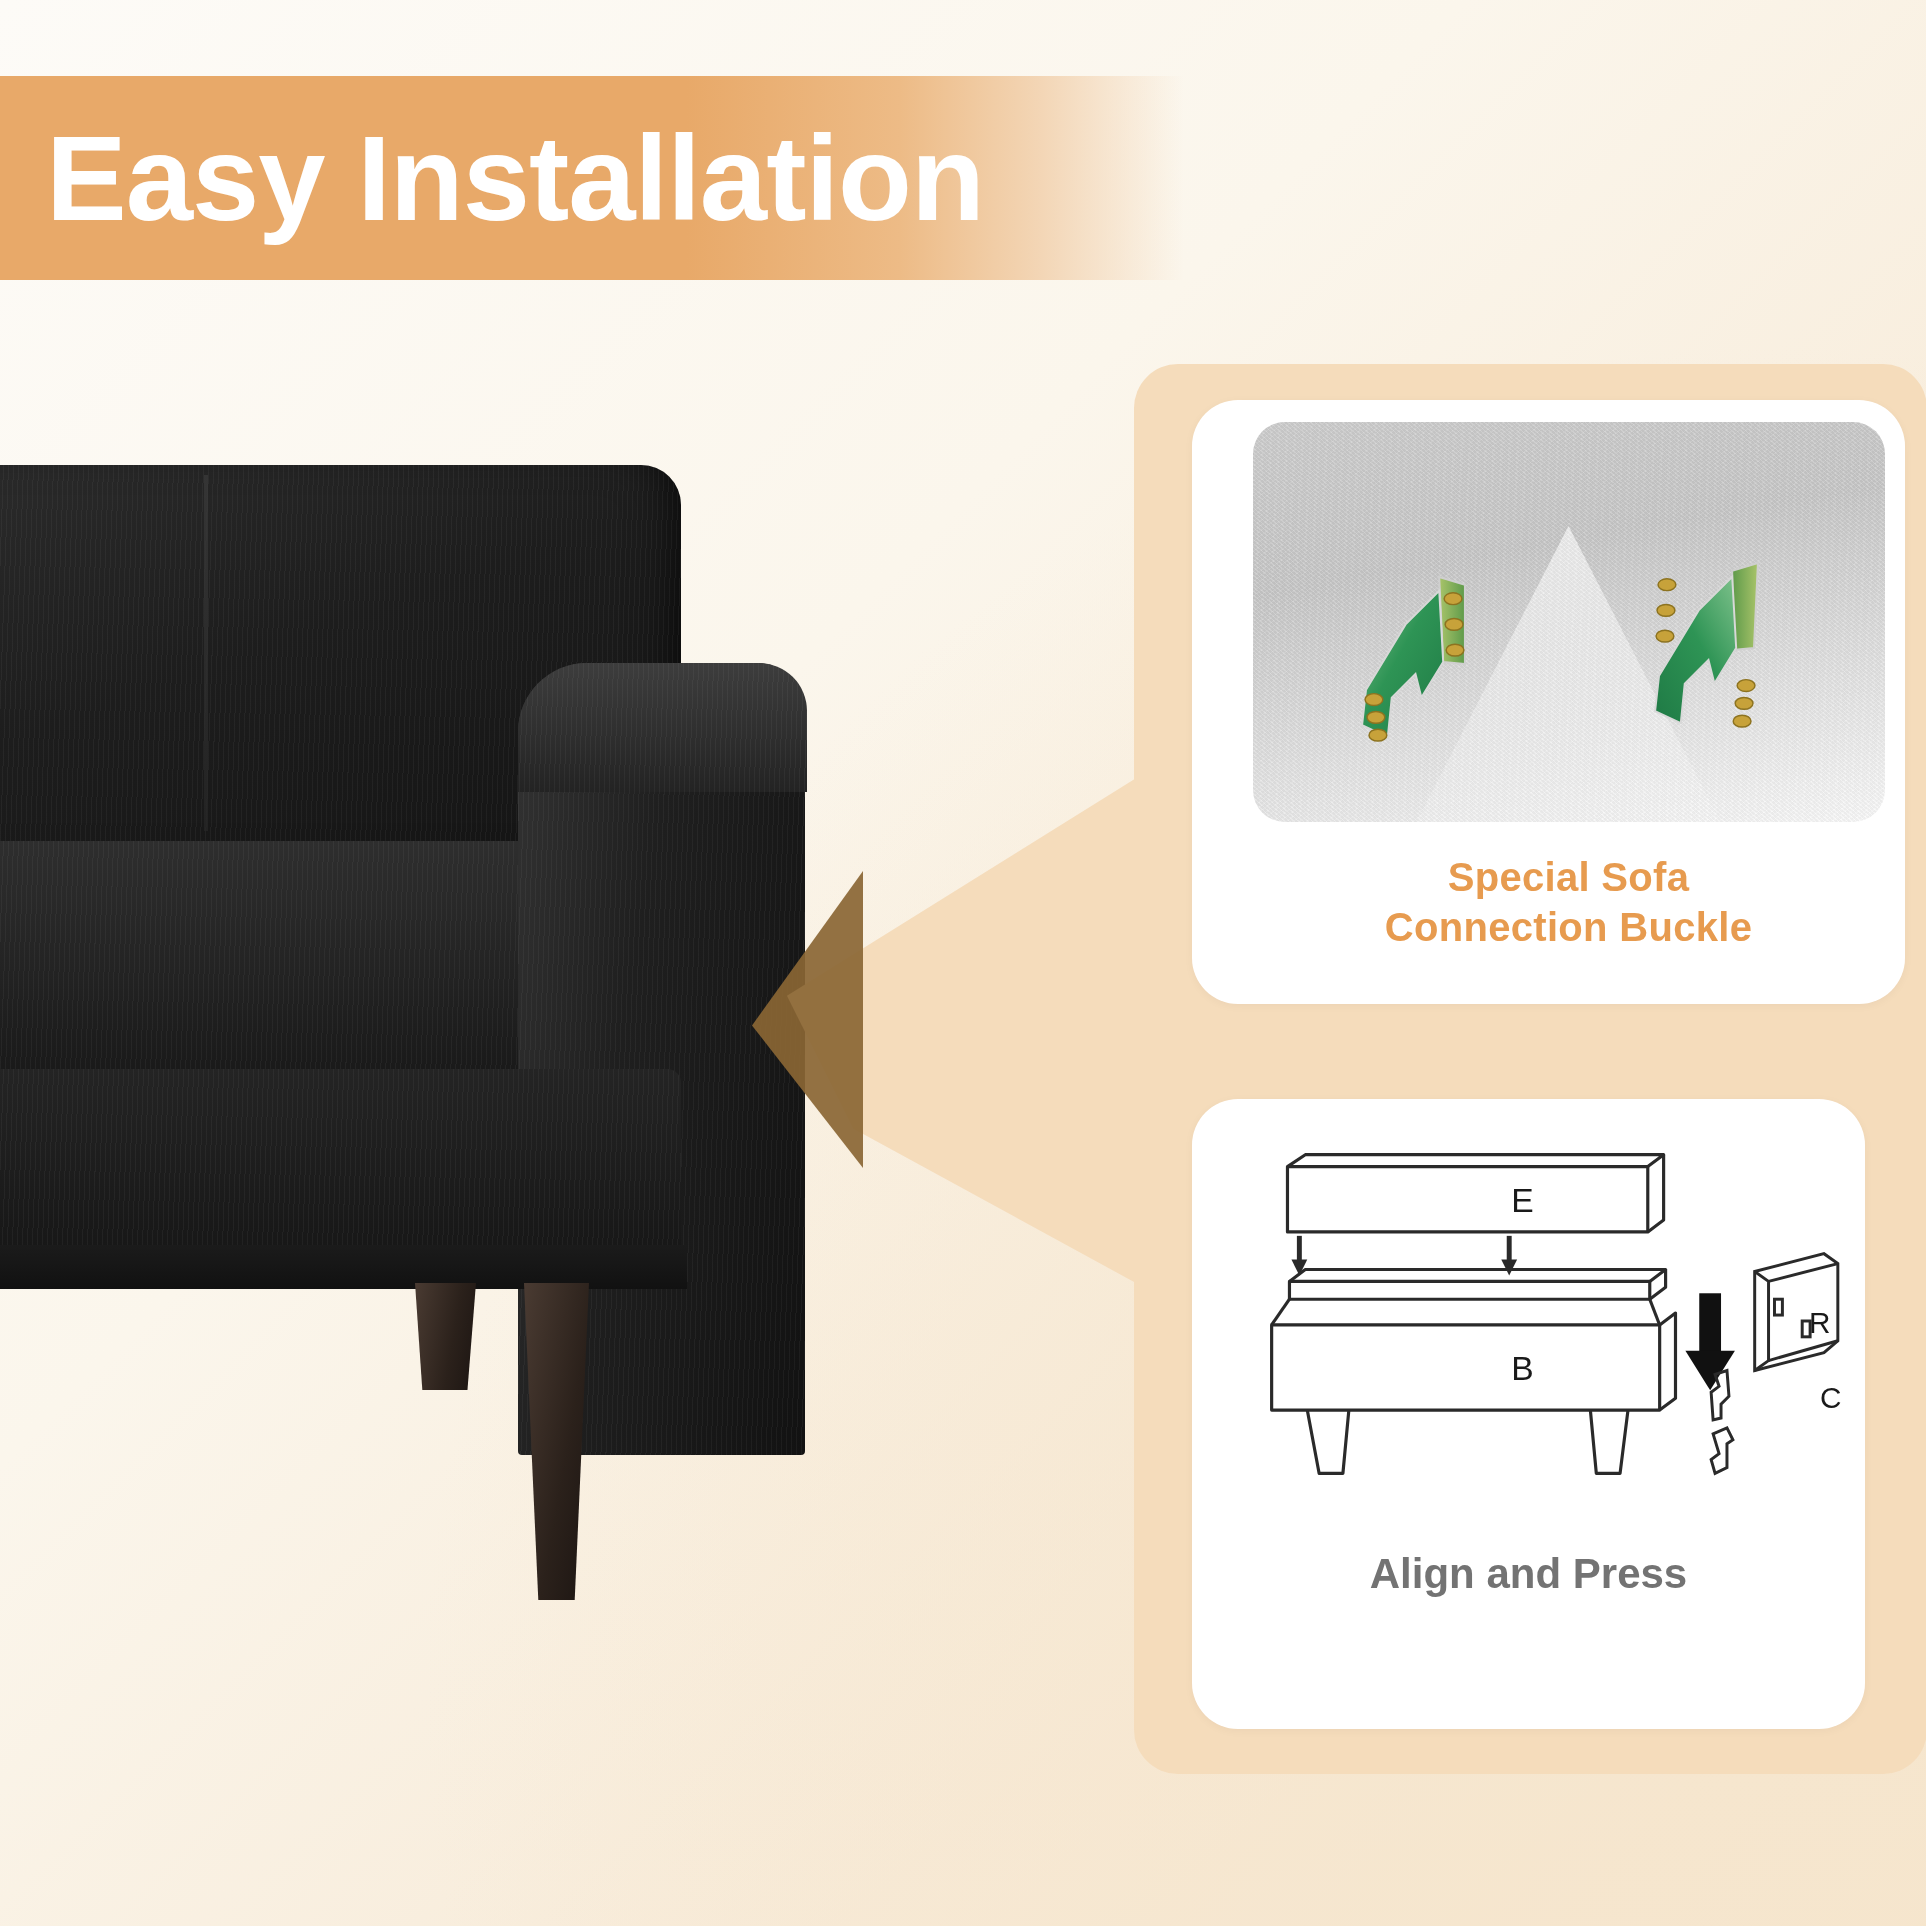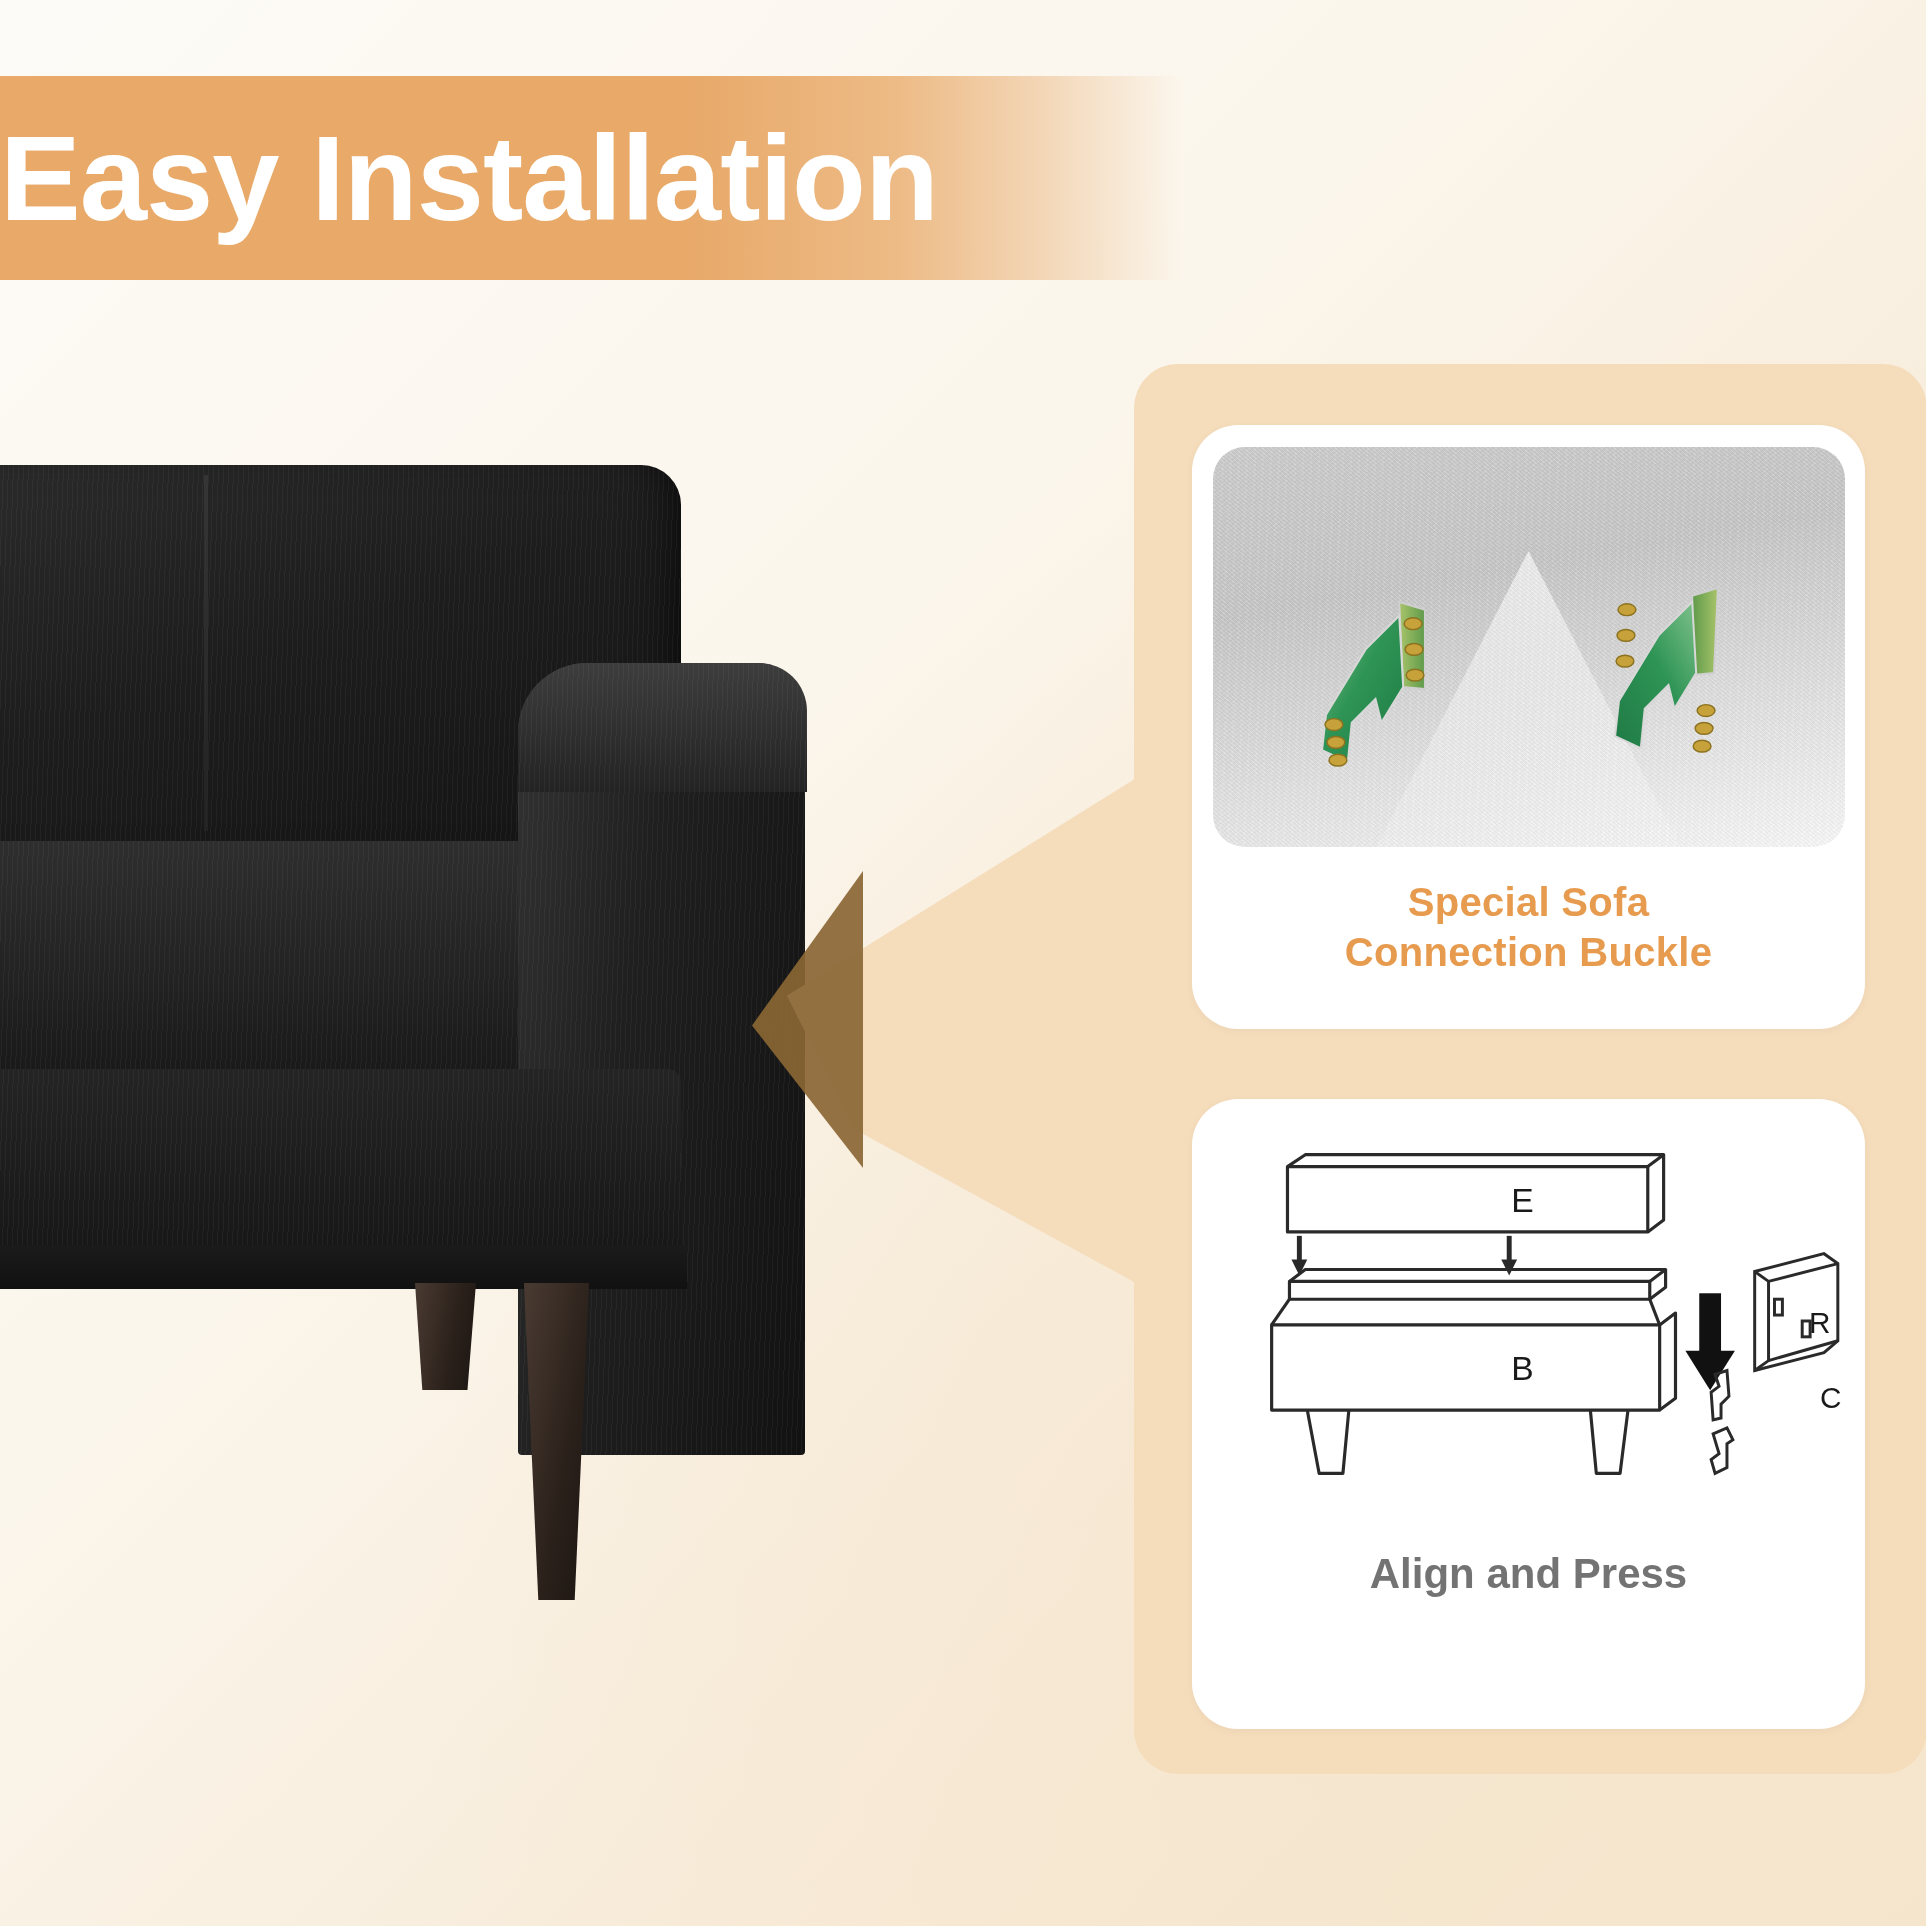--- a/index.html
+++ b/index.html
@@ -17,20 +17,21 @@
     overflow:hidden;
   }
 
   
   .banner{
     position:absolute;left:0;top:76px;width:1184px;height:204px;
     background:linear-gradient(90deg,#E8A969 0%,#E8A969 58%,#EDBB86 76%,#F3D6B6 88%,rgba(247,232,214,0) 100%);
     display:flex;align-items:center;
   }
   .banner-title{
+    margin-left:46px;
     font-size:121px;line-height:1;
     font-weight:bold;color:#FFFFFF;
     letter-spacing:-1px;
     white-space:nowrap;
   }
 
   
   .sofa-wrap{
     position:absolute;left:-32px;top:465px;width:891px;height:1148px;
   }
@@ -97,21 +98,21 @@
     position:absolute;left:1134px;top:364px;width:793px;height:1410px;
     background:#F5DCBB;border-radius:44px 44px 44px 44px;
   }
 
   .card{
     position:absolute;left:1192px;width:673px;
     background:#FFFFFF;border-radius:46px;
     display:flex;flex-direction:column;align-items:center;
     box-shadow:0 2px 10px rgba(0,0,0,.04);
   }
-  .card-top{top:425px;height:604px;}
+  .card-top{top:400px;height:604px;padding-left:40px;}
   .card-bottom{top:1099px;height:630px;}
 
   
   .photo{
     width:632px;height:400px;margin-top:22px;border-radius:32px;overflow:hidden;
     position:relative;
     background:linear-gradient(170deg,#cfcfcf 0%,#c9c9c9 34%,#dedede 62%,#fbfbfb 100%);
   }
   .photo:before{
     content:"";position:absolute;left:50%;top:26%;width:52%;height:80%;

